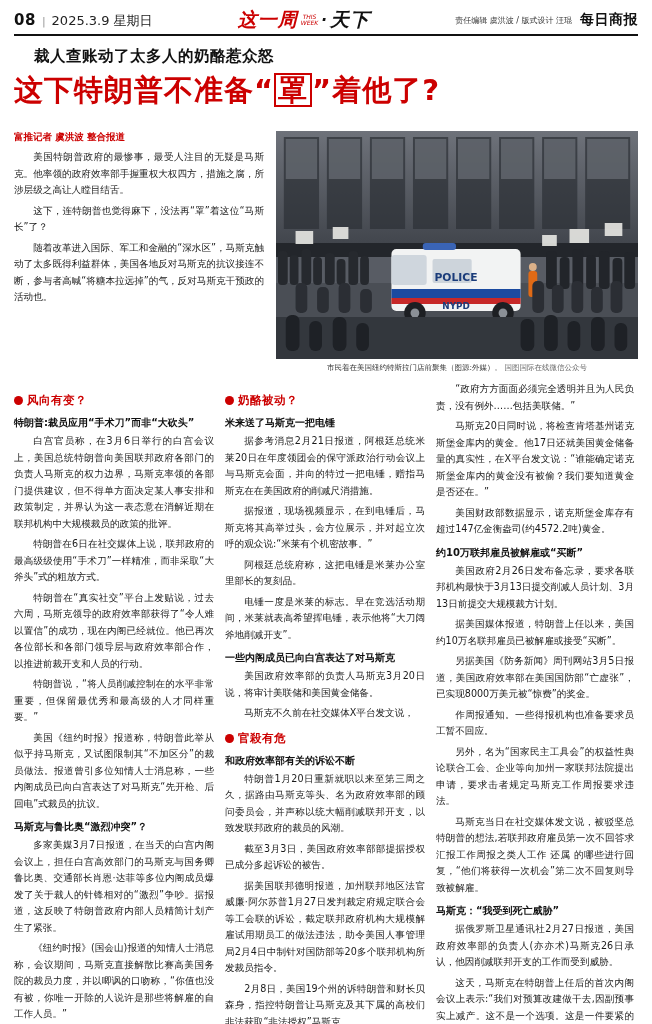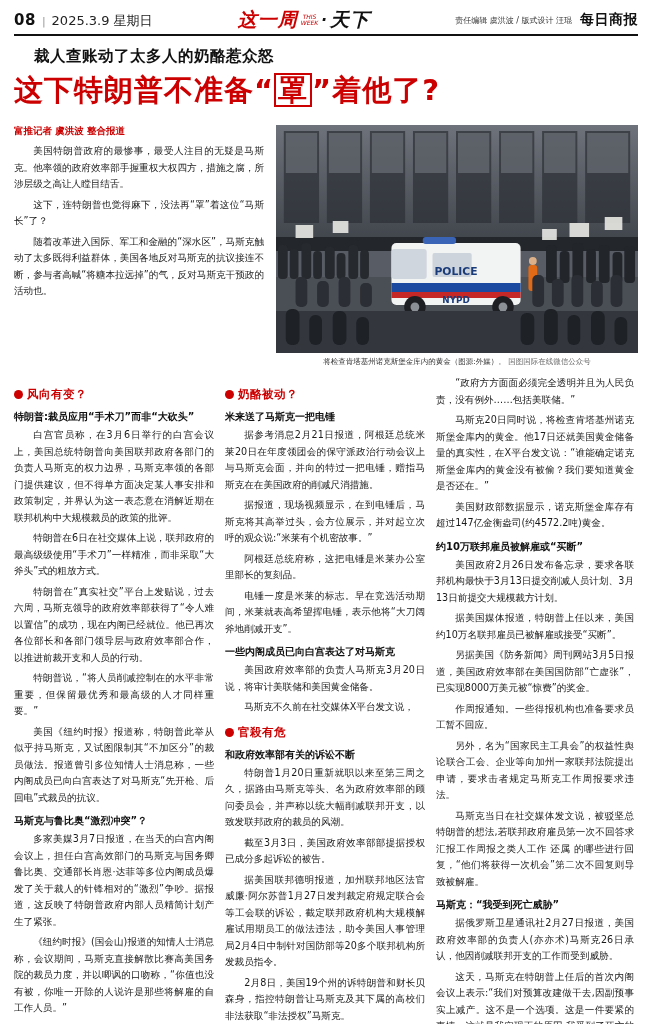--- a/index.html
+++ b/index.html
@@ -32,21 +32,21 @@
   .mh-logo { font-size: 14px; font-weight: bold; letter-spacing: 0.5px; }
 
   
   .kicker { font-size: 15.5px; font-weight: bold; margin-top: 10px; letter-spacing: 0.5px; margin-left: 20px; }
   .headline { font-size: 29px; font-weight: bold; color: #c00; margin-top: 6px; letter-spacing: 1px; line-height: 34px; }
   .headline .boxed {
     display: inline-block; border: 2px solid #c00; padding: 0 2px; line-height: 30px;
   }
 
   
-  .topblock { display: flex; gap: 12px; margin-top: 18px; }
+  .topblock { display: flex; gap: 12px; margin-top: 24px; }
   .topleft { width: 250px; }
   .byline { font-size: 9.5px; font-weight: bold; color: #c00; margin-bottom: 5px; }
   .p { font-size: 9.6px; line-height: 16.5px; text-indent: 2em; text-align: justify; margin-bottom: 4px; color: #1a1a1a; }
 
   .photo-wrap { flex: 1; }
   .photo {
     width: 100%; height: 228px; position: relative; overflow: hidden;
     background: #bef264;
   }
   .caption { font-size: 7.5px; color: #333; margin-top: 3px; text-align: center; line-height: 11px; }
@@ -211,21 +211,21 @@
               <rect x="82" y="192" width="13" height="28" rx="6"></rect>
             <rect x="250" y="188" width="14" height="32" rx="6"></rect>
               <rect x="274" y="184" width="14" height="36" rx="6"></rect>
             <rect x="298" y="190" width="13" height="30" rx="6"></rect>
               <rect x="322" y="186" width="14" height="34" rx="6"></rect>
             <rect x="346" y="192" width="13" height="28" rx="6"></rect>
           </g>
         </svg>
       </div>
       <div class="caption">
-        <span>将检查肯塔基州诺克斯堡金库内的黄金（图源:外媒）。</span>
+        <span>市民着在美国纽约特斯拉门店前聚集（图源:外媒）。</span>
         <span class="src">国图国际在线微信公众号</span>
       </div>
     </div>
   </div>
 
   <div class="cols">
 
     <div class="col c1">
       <div class="secthead">
         <span class="bullet"></span>

